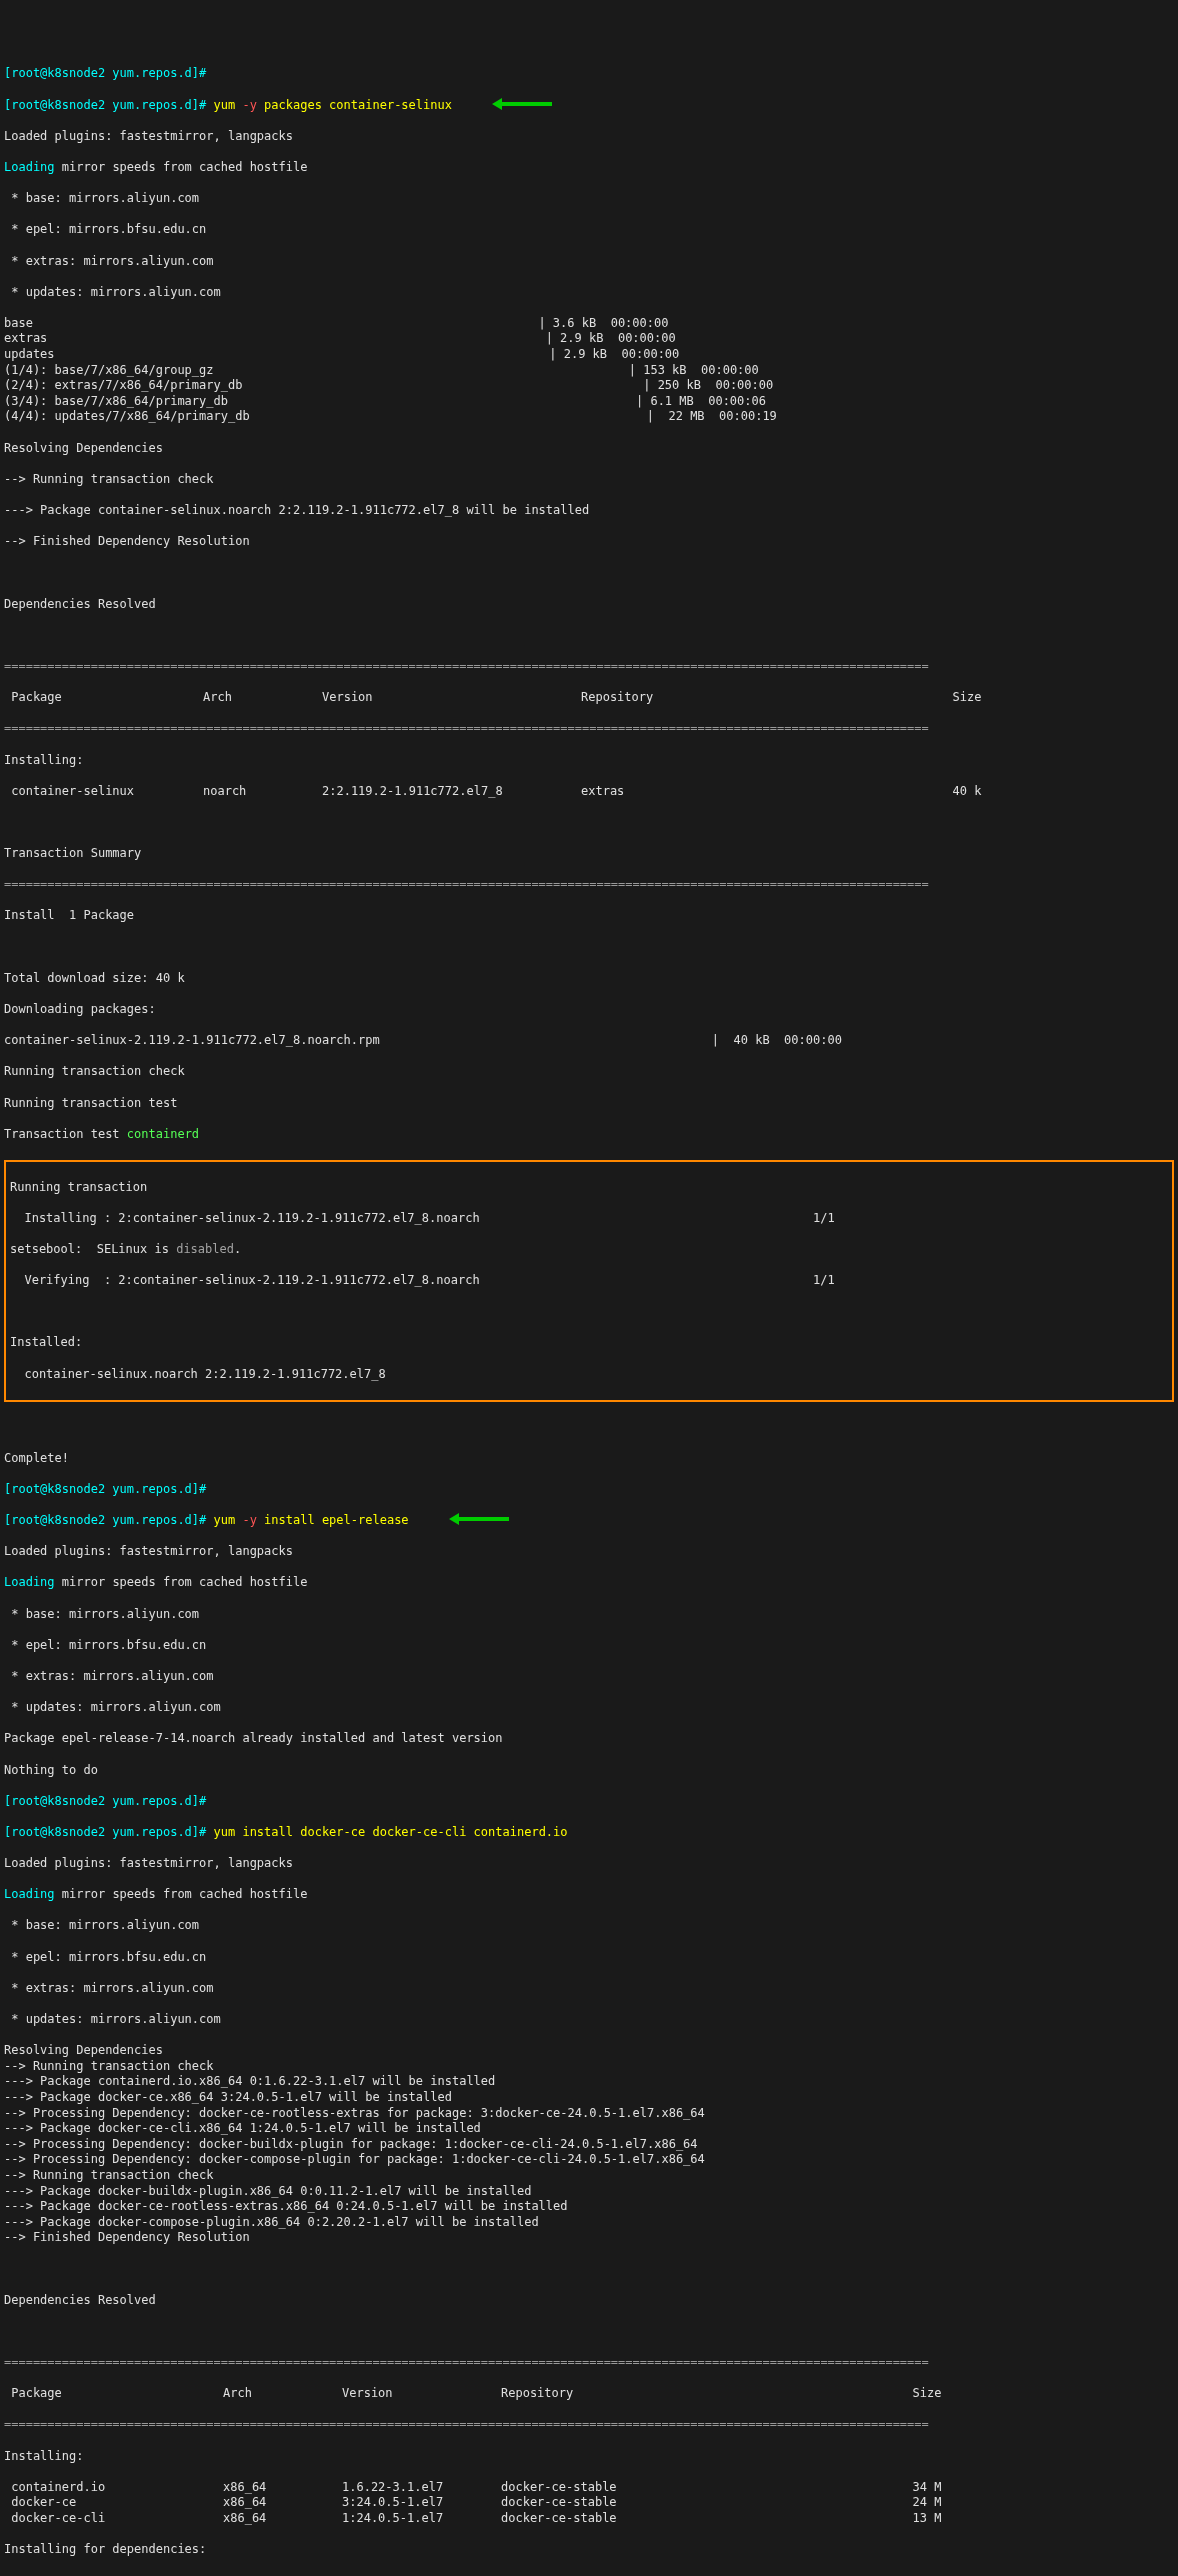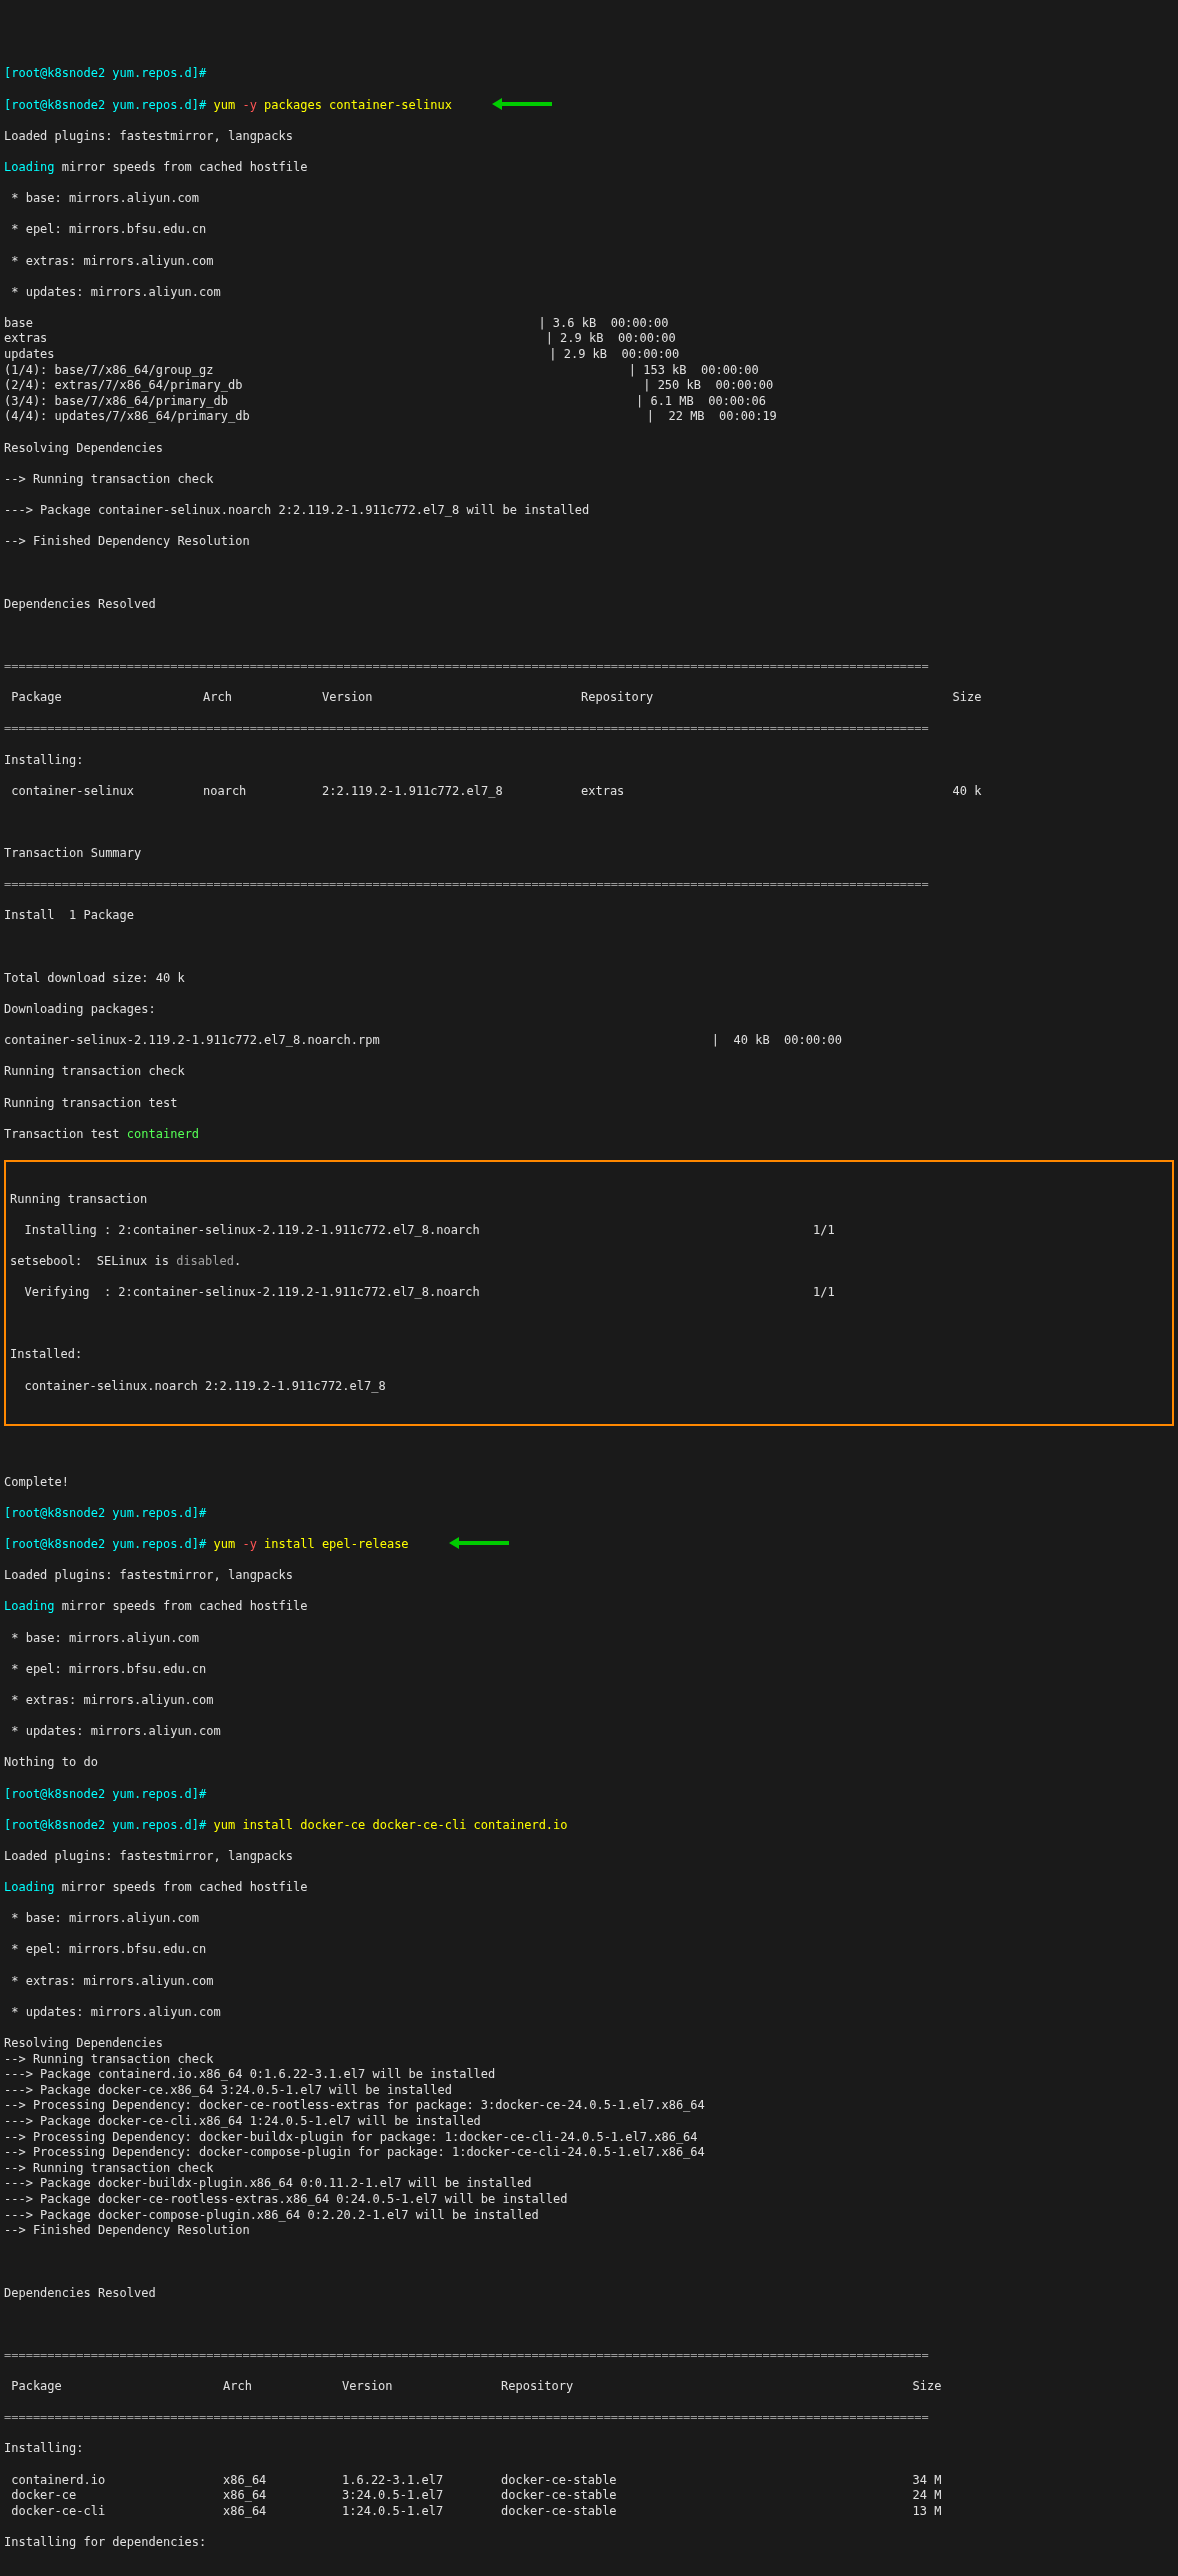--- a/index.html
+++ b/index.html
@@ -15,21 +15,21 @@
   .cyan { color: #00ffff; }
   .yellow { color: #ffff00; }
   .red { color: #ff5555; }
   .green { color: #55ff55; }
   .orange { color: #a3a3a3; }
   .row { display: flex; }
   .grow { flex: 1; }
   .right { text-align: center; }
   .box {
     border: 2px solid #ff8800;
-    padding: 14px 4px;
+    padding: 2px 4px;
     margin: 2px 0;
   }
   .arrow {
     display: inline-block;
     vertical-align: middle;
   }
   .arrow svg { display: block; }
   .sep { color: #999; }
 </style>
 </head>
@@ -85,20 +85,21 @@
 <div><span class="cyan">[root@k8snode2 yum.repos.d]#</span></div>
 <div class="row"><span class="cyan">[root@k8snode2 yum.repos.d]#</span><span class="yellow"> yum </span><span class="red">-y</span><span class="yellow"> install epel-release</span><span style="width:40px"></span><span class="arrow"><svg width="60" height="12" viewBox="0 0 60 12">
           <polygon points="0,6 10,0 10,4 60,4 60,8 10,8 10,12" fill="#00cc00"></polygon>
         </svg></span></div>
 <div>Loaded plugins: fastestmirror, langpacks</div>
 <div><span class="cyan">Loading</span><span> mirror speeds from cached hostfile</span></div>
 <div> * base: mirrors.aliyun.com</div>
 <div> * epel: mirrors.bfsu.edu.cn</div>
 <div> * extras: mirrors.aliyun.com</div>
 <div> * updates: mirrors.aliyun.com</div>
+<div>Package epel-release-7-14.noarch already installed and latest version</div>
 <div>Nothing to do</div>
 <div><span class="cyan">[root@k8snode2 yum.repos.d]#</span></div>
 <div><span class="cyan">[root@k8snode2 yum.repos.d]#</span><span class="yellow"> yum install docker-ce docker-ce-cli containerd.io</span></div>
 <div>Loaded plugins: fastestmirror, langpacks</div>
 <div><span class="cyan">Loading</span><span> mirror speeds from cached hostfile</span></div>
 <div> * base: mirrors.aliyun.com</div>
 <div> * epel: mirrors.bfsu.edu.cn</div>
 <div> * extras: mirrors.aliyun.com</div>
 <div> * updates: mirrors.aliyun.com</div>
 <div id="resolve2"><div>Resolving Dependencies</div><div>--&gt; Running transaction check</div><div>---&gt; Package containerd.io.x86_64 0:1.6.22-3.1.el7 will be installed</div><div>---&gt; Package docker-ce.x86_64 3:24.0.5-1.el7 will be installed</div><div>--&gt; Processing Dependency: docker-ce-rootless-extras for package: 3:docker-ce-24.0.5-1.el7.x86_64</div><div>---&gt; Package docker-ce-cli.x86_64 1:24.0.5-1.el7 will be installed</div><div>--&gt; Processing Dependency: docker-buildx-plugin for package: 1:docker-ce-cli-24.0.5-1.el7.x86_64</div><div>--&gt; Processing Dependency: docker-compose-plugin for package: 1:docker-ce-cli-24.0.5-1.el7.x86_64</div><div>--&gt; Running transaction check</div><div>---&gt; Package docker-buildx-plugin.x86_64 0:0.11.2-1.el7 will be installed</div><div>---&gt; Package docker-ce-rootless-extras.x86_64 0:24.0.5-1.el7 will be installed</div><div>---&gt; Package docker-compose-plugin.x86_64 0:2.20.2-1.el7 will be installed</div><div>--&gt; Finished Dependency Resolution</div></div>

